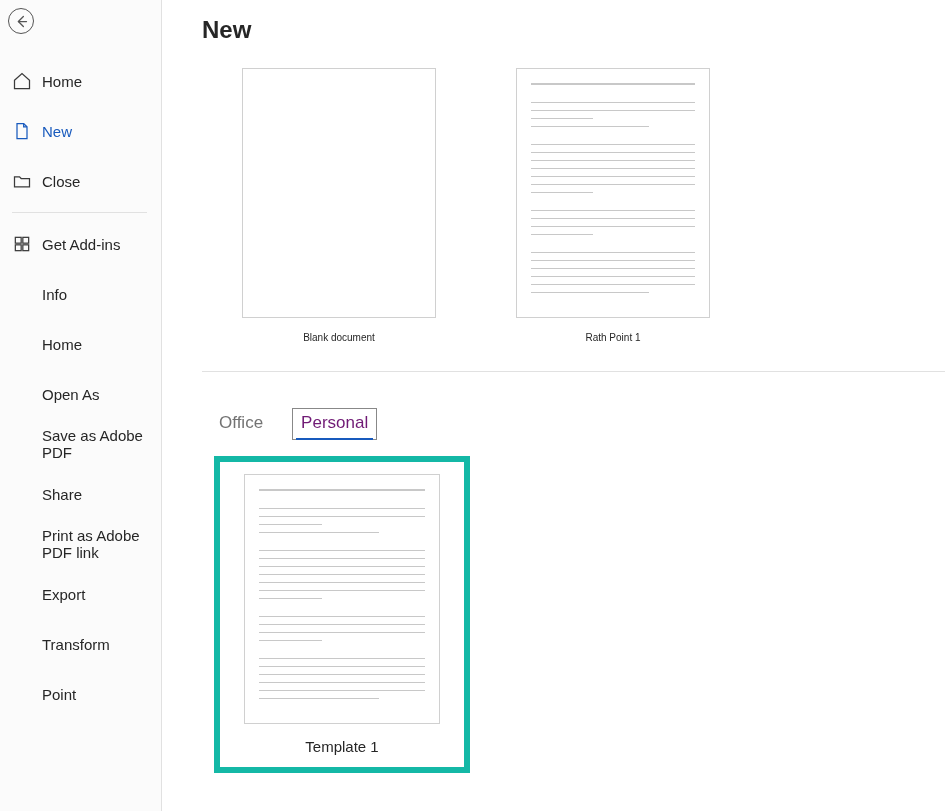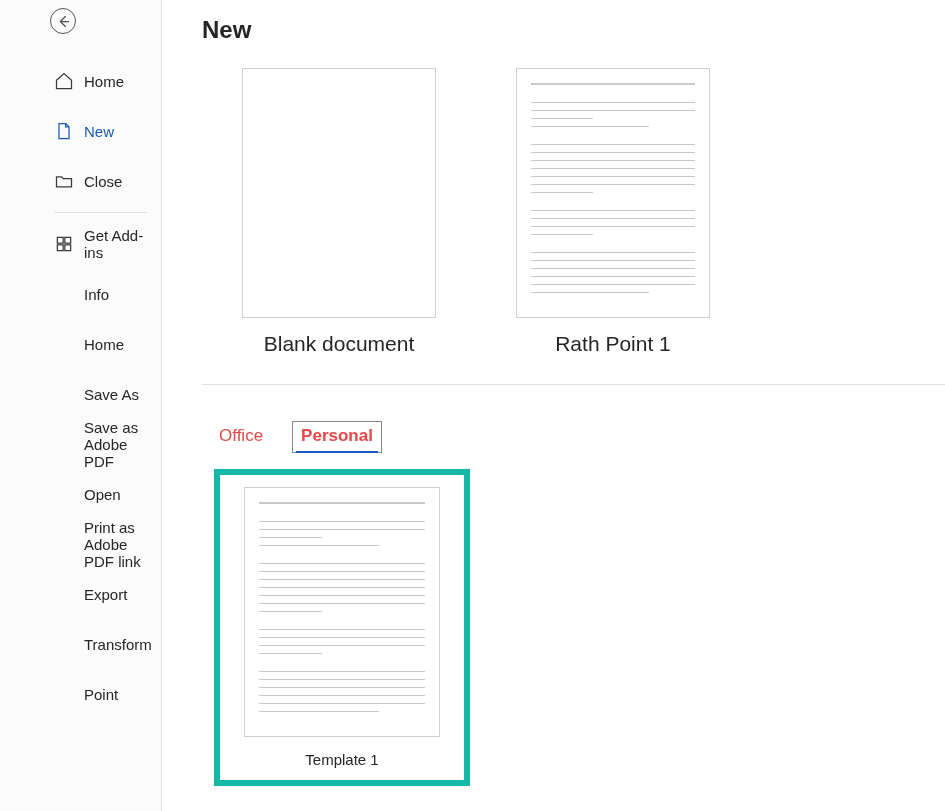--- a/index.html
+++ b/index.html
@@ -10,21 +10,20 @@
       background: #fff;
       color: #262626;
       overflow: hidden;
       font-size: 14px;
     }
     .sidebar {
       width: 162px; height: 100%;
       background: #fbfbfb;
       border-right: 1px solid #e1e1e1;
       flex-shrink: 0;
-      padding-left: 42px;
     }
     .back-row { padding: 8px 0 6px 8px; }
     .back-btn {
       width: 26px; height: 26px;
       border-radius: 50%;
       border: 1.5px solid #555;
       display: flex; align-items: center; justify-content: center;
       cursor: pointer;
     }
     .back-btn svg { width: 15px; height: 15px; }
@@ -63,40 +62,40 @@
       padding-bottom: 28px;
     }
     .template-card { text-align: center; cursor: pointer; }
     .thumb {
       width: 194px; height: 250px;
       border: 1px solid #d0d0d0;
       background: #fff;
     }
     .thumb.doc { padding: 14px 14px; }
     .template-card .caption {
-      margin-top: 14px; font-size: 21px; display: block;
+      margin-top: 14px; font-size: 10px; display: block;
     }
     .doc-line { height: 1px; background: #c8c8c8; margin-bottom: 7px; }
     .doc-line.thick { height: 2px; }
     .doc-line.short { width: 38%; }
     .doc-line.med { width: 72%; }
     .doc-gap { height: 10px; }
     .section-sep { border-top: 1px solid #e1e1e1; margin-left: 40px; }
     .tabs-row {
       display: flex; align-items: flex-end;
       padding-left: 48px; padding-top: 36px; gap: 20px;
       font-size: 17px;
     }
     .tab {
       padding: 4px 8px 6px 8px;
-      color: #ef4444; cursor: pointer;
+      color: #737373; cursor: pointer;
       border: 1px solid transparent;
     }
     .tab.active {
-      color: #ef4444; font-weight: 700;
+      color: #701a75; font-weight: 400;
       border: 1.5px solid #888;
       position: relative;
     }
     .tab.active::after {
       content: "";
       position: absolute;
       left: 3px; right: 3px; bottom: -1px;
       height: 2px; background: #185abd;
     }
     .personal-row {
@@ -172,29 +171,29 @@
     <div class="side-item">
       <span class="side-spacer"></span>
       <span>Info</span>
     </div>
     <div class="side-item">
       <span class="side-spacer"></span>
       <span>Home</span>
     </div>
     <div class="side-item">
       <span class="side-spacer"></span>
-      <span>Save As</span>
+      <span>Open As</span>
     </div>
     <div class="side-item">
       <span class="side-spacer"></span>
       <span>Save as Adobe PDF</span>
     </div>
     <div class="side-item">
       <span class="side-spacer"></span>
-      <span>Open</span>
+      <span>Share</span>
     </div>
     <div class="side-item">
       <span class="side-spacer"></span>
       <span>Print as Adobe PDF link</span>
     </div>
     <div class="side-item">
       <span class="side-spacer"></span>
       <span>Export</span>
     </div>
     <div class="side-item">

